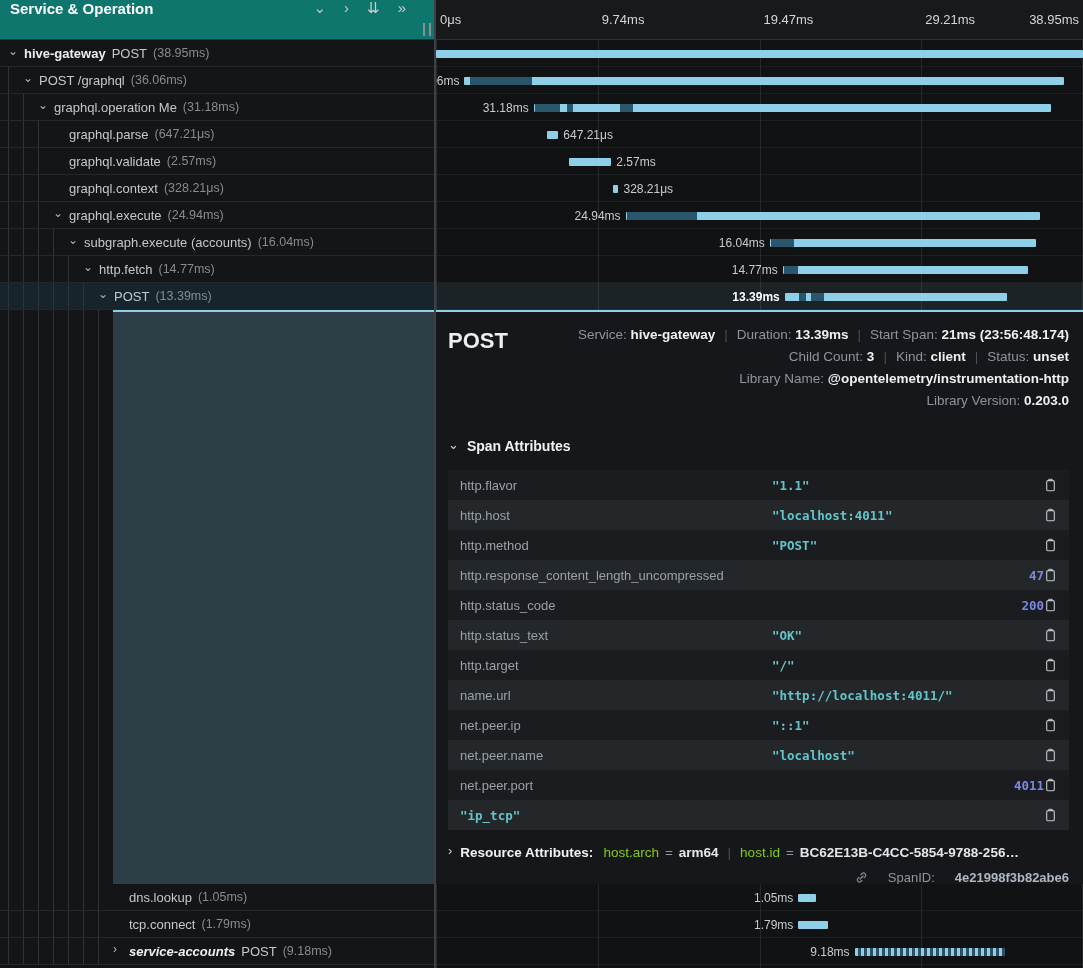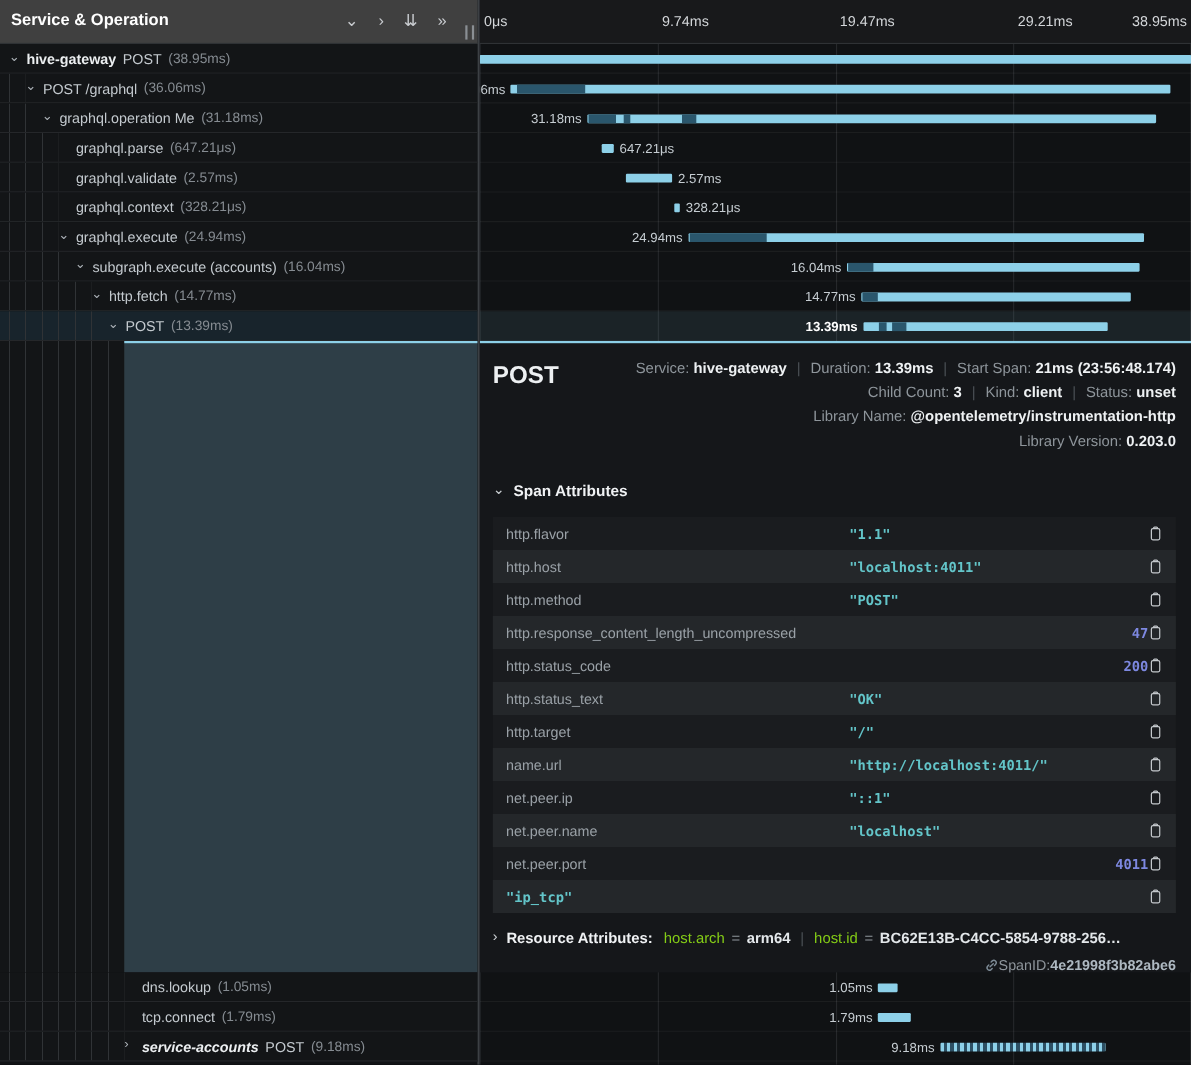--- a/index.html
+++ b/index.html
@@ -40,27 +40,27 @@
   .attr-val { flex:1; font-family:"DejaVu Sans Mono",monospace; font-size:12.5px; font-weight:700; white-space:nowrap; overflow:hidden; }
   .attr-val.string { color:#63c5c9; }
   .attr-val.number { color:#7d88e0;text-align:right; }
   .copy-btn { background:none; border:none; color:#c4c8cc; cursor:pointer; padding:0; margin-left:auto; display:flex; align-items:center; }
   .resource-line { margin-top:12px; display:flex; align-items:center; font-size:13.5px; white-space:nowrap; overflow:hidden; cursor:pointer; height:20px; }
   .resource-line .res-chevron { margin-right:8px; }
   .resource-title { font-weight:700; color:#f0f2f4; margin-right:10px; }
   .res-key { color:#84cc16; }
   .res-eq { color:#8e959b; margin:0 6px; }
   .res-val { color:#e3e7ea; font-weight:700; }
-  .spanid-line { margin-top:8px; display:flex; justify-content:flex-end; align-items:center; gap:0; font-size:13px; color:#8e959b; }
+  .spanid-line { margin-top:8px; display:flex; justify-content:flex-end; align-items:center; gap:20px; font-size:13px; color:#8e959b; }
   .spanid-value { font-weight:700; color:#aeb9c2; }
   .link-icon { color:#7d8b96; display:flex; align-items:center; }
 
   
   .left-panel { position:absolute; left:0; top:0; width:436px; height:100%; background:#111316; border-right:2px solid #3c4044; z-index:5; }
-  .left-header { position:relative; height:40px; background:#404040; border-bottom:1px solid #2f3235; display:flex; align-items:flex-end; padding:12px 10px; }
+  .left-header { position:relative; height:40px; background:#0f766e; border-bottom:1px solid #2f3235; display:flex; align-items:flex-start; padding:0 10px; }
   .left-title { font-size:15px; font-weight:700; color:#ffffff; flex:1; }
   .hdr-icons { display:flex; gap:18px; margin-right:18px; color:#c9ccd0; font-size:15px; }
   .hdr-icon { cursor:pointer; line-height:1; }
   .grip { position:absolute; right:3px; top:23px; width:8px; height:13px; border-left:2px solid #8a8f94; border-right:2px solid #8a8f94; cursor:col-resize; }
   .tree-rows { position:absolute; top:40px; left:0; right:0; }
   .tree-rows.bottom { top:884px; }
   .tree-row { display:flex; align-items:center; height:27px; padding-left:8px; border-bottom:1px solid #25272a; background:#131517; font-size:13px; white-space:nowrap; overflow:hidden; cursor:pointer; }
   .tree-row.selected { background:#18242c; }
   .indent { align-self:stretch; flex:none; background-image:repeating-linear-gradient(to right,#303336 0 1px,transparent 1px 15px); }
   .twisty { flex:none; width:16px; color:#aeb4ba; font-size:12px; transform:translateY(-2px); }

